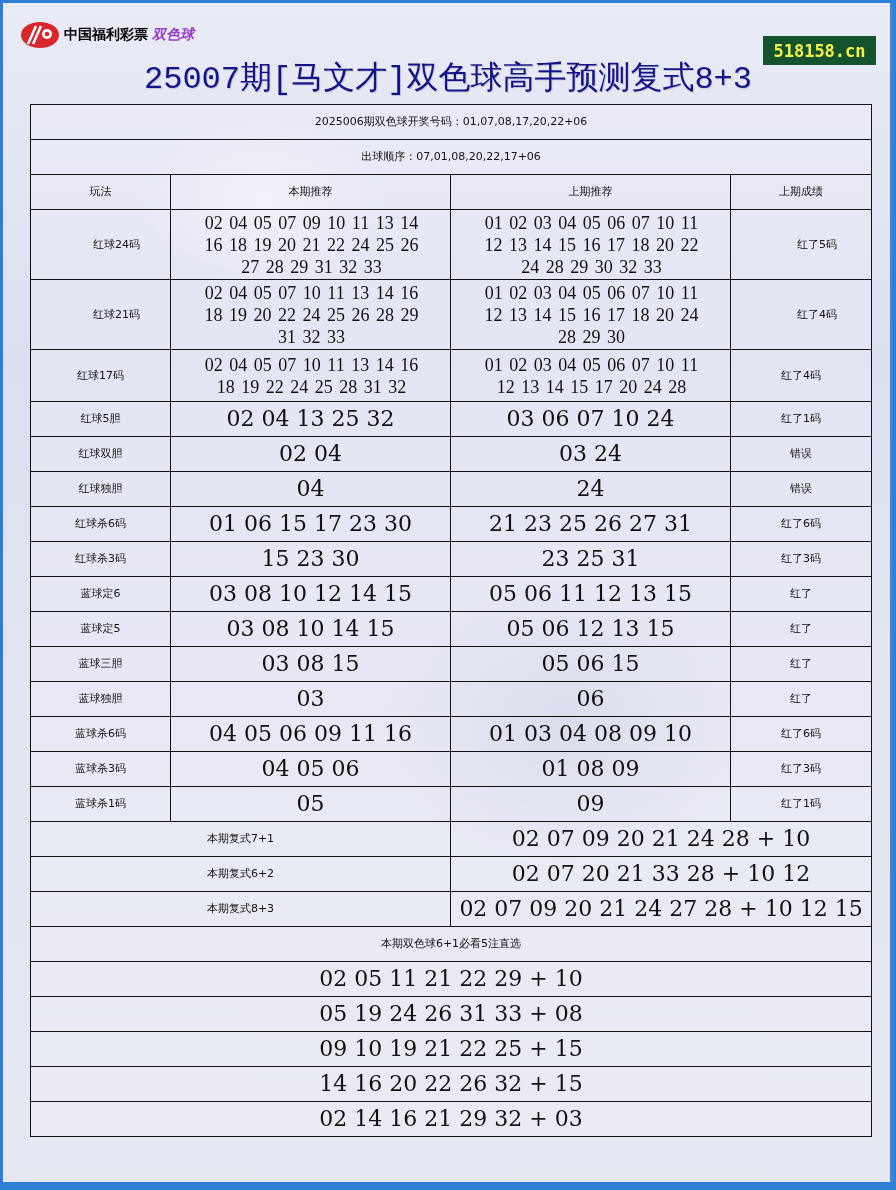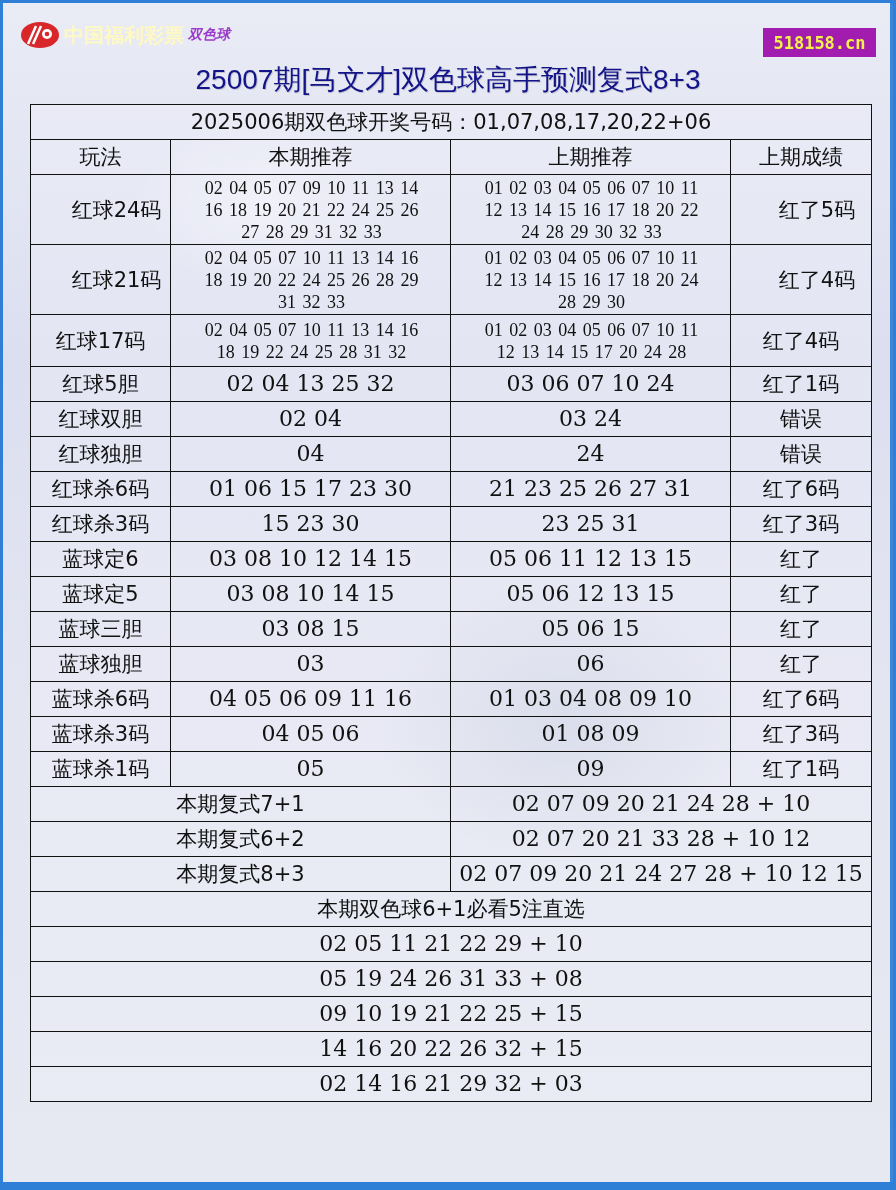--- a/index.html
+++ b/index.html
@@ -16,50 +16,50 @@
       linear-gradient(180deg, #e9ebf5 0%, #dcdff0 30%, #e3e5f1 60%, #e6e9f2 100%);
     border-right: 3px solid #3b86d8;
   }
   .logo {
     position: absolute; left: 20px; top: 20px; height: 30px;
     display: flex; align-items: center; gap: 4px;
   }
   .logo-mark { width: 40px; height: 30px; }
   .logo-text-cn {
     font-family: "DejaVu Sans", "Liberation Sans", sans-serif;
-    font-size: 20px; font-weight: bold; color: #fef9c3; letter-spacing: 0px;
+    font-size: 14px; font-weight: bold; color: #000000; letter-spacing: 0px;
   }
   .logo-text-ssq {
     font-family: Liberation Sans, sans-serif;
     font-size: 14px; font-weight: bold; font-style: italic; color: #9a3cc9;
   }
   .site-badge {
-    position: absolute; left: 763px; top: 28px; width: 113px; height: 29px;
-    background: #a21caf; color: #f4f24a;
+    position: absolute; left: 763px; top: 36px; width: 113px; height: 29px;
+    background: #14532d; color: #f4f24a;
     font-family: "DejaVu Sans Mono", "Liberation Mono", monospace;
     font-size: 17px; font-weight: bold;
     display: flex; align-items: center; justify-content: center;
   }
   .title {
     position: absolute; left: 0; top: 56px; width: 896px; text-align: center;
-    font-family: Liberation Sans, sans-serif;
-    font-size: 28px; color: #13138a; line-height: 48px;
+    font-family: Liberation Mono, monospace;
+    font-size: 32px; color: #13138a; line-height: 48px;
     text-shadow: 1px 1px 0 rgba(0,0,0,0.15);
   }
   table.main {
     position: absolute; left: 30px; top: 104px; width: 841px;
     border-collapse: collapse; table-layout: fixed;
     font-size: 18px; color: #111;
   }
   table.main td {
     border: 1px solid #111; text-align: center; vertical-align: middle;
     padding: 0; height: 34px; line-height: 22px;
     background: rgba(240,241,250,0.35);
   }
-  .cjk { font-family: "DejaVu Sans", "Liberation Sans", sans-serif; font-size: 21px; }
+  .cjk { font-family: "DejaVu Sans", "Liberation Sans", sans-serif; font-size: 11px; }
   .num { font-family: "DejaVu Serif", "Liberation Serif", serif; font-size: 22px; letter-spacing: 0px; }
   td.multi { text-align: left; padding-left: 2px !important; line-height: 22.5px; font-size: 18px; word-spacing: 2px; font-family: Liberation Serif, serif; }
   tr.h70 td { height: 69px; padding-left: 32px; }
   tr.h52 td { height: 51px; }
 </style>
 </head>
 <body>
 
 <div class="frame"></div>
 
@@ -83,20 +83,23 @@
     <col style="width:140px">
       <col style="width:280px">
       <col style="width:280px">
       <col style="width:141px">
   </colgroup>
   <tbody id="tbody">
     <tr>
       <td colspan="4" class="cjk">2025006期双色球开奖号码：01,07,08,17,20,22+06</td>
     </tr>
     <tr>
+      <td colspan="4" class="cjk">出球顺序：07,01,08,20,22,17+06</td>
+    </tr>
+    <tr>
       <td class="cjk">玩法</td>
       <td class="cjk">本期推荐</td>
       <td class="cjk">上期推荐</td>
       <td class="cjk">上期成绩</td>
     </tr>
 
     <tr class="h70">
       <td class="cjk">红球24码</td>
       <td class="num multi">
           <div>02 04 05 07 09 10 11 13 14</div>

